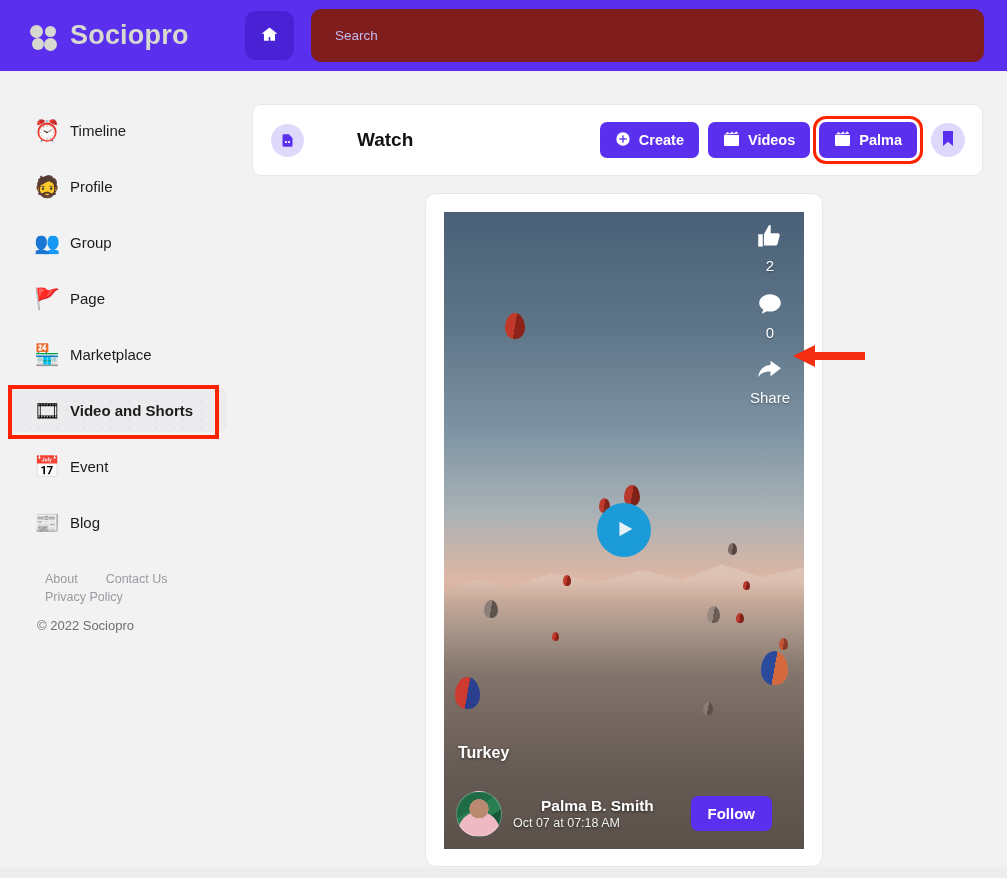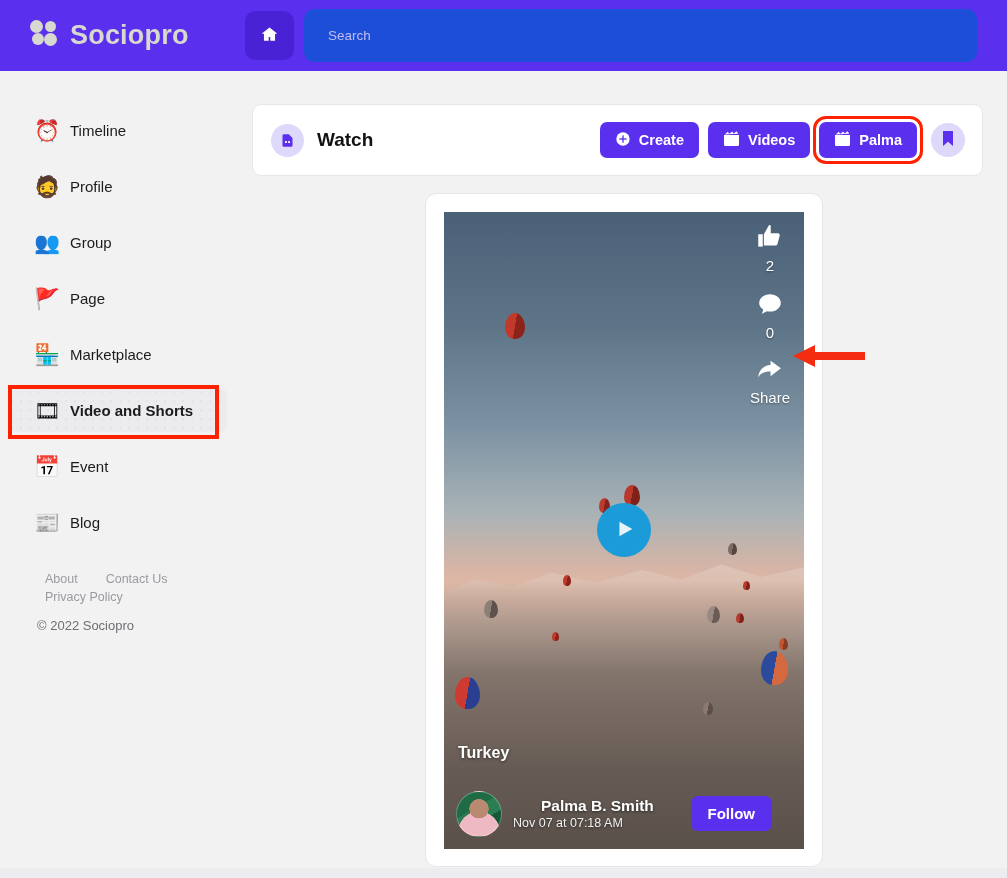--- a/index.html
+++ b/index.html
@@ -11,43 +11,43 @@
   }
 
   
   .navbar {
     position: absolute; left: 0; top: 0;
     width: 1007px; height: 71px;
     background: #5b2fee;
     display: flex; align-items: center;
   }
   .brand {
-    display: flex; align-items: flex-start; gap: 10px;
+    display: flex; align-items: flex-end; gap: 10px;
     margin-left: 30px; width: 215px;
   }
   .brand-logo { position: relative; width: 30px; height: 26px; }
   .brand-logo i {
     position: absolute; background: #d7d8cf; border-radius: 50%; display: block;
   }
   .bl1 { width: 13px; height: 13px; left: 0;  top: 0; }
   .bl2 { width: 11px; height: 11px; left: 15px; top: 1px; }
   .bl3 { width: 12px; height: 12px; left: 2px;  top: 13px; }
   .bl4 { width: 13px; height: 13px; left: 14px; top: 13px; }
   .brand-name {
     color: #d7d8cf; font-size: 27px; font-weight: bold; letter-spacing: .2px;
   }
   .home-btn {
     width: 49px; height: 49px; border-radius: 10px;
     background: #4a22d6; border: none; cursor: pointer;
     display: flex; align-items: center; justify-content: center;
     margin-left: 0px;
   }
   .search-box {
-    margin-left: 10px; width: 673px; height: 53px;
-    background: #1d4ed8; border-radius: 10px; border: none;
+    margin-left: 17px; width: 673px; height: 53px;
+    background: #7f1d1d; border-radius: 10px; border: none;
     color: #c3bbf0; font-size: 13.5px; padding: 0 24px;
     font-family: "Liberation Sans", sans-serif;
   }
   .search-box::placeholder { color: #c3bbf0; }
 
   
   .sidebar {
     position: absolute; left: 0; top: 71px;
     width: 235px; height: 807px;
     background: #f2f2f3;
@@ -82,21 +82,21 @@
     margin: 14px 0 16px 37px; color: #6e6e73; font-size: 13px;
   }
 
   
   .main { position: absolute; left: 235px; top: 71px; width: 772px; height: 807px; }
 
   .watch-header {
     position: absolute; left: 17px; top: 33px;
     width: 731px; height: 72px;
     background: #ffffff; border: 1px solid #e7e7ea; border-radius: 9px;
-    display: flex; align-items: center;
+    display: flex; align-items: center; gap: 40px;
   }
   .watch-ico {
     width: 33px; height: 33px; border-radius: 50%;
     background: #ded8fb; margin-left: 18px;
     display: flex; align-items: center; justify-content: center;
   }
   .watch-title { margin-left: 13px; font-size: 19px; font-weight: bold; color: #121214; }
   .hdr-actions { margin-left: auto; margin-right: 17px; display: flex; align-items: center; gap: 9px; }
   .pill {
     height: 36px; border: none; border-radius: 7px; background: #5b2fee;
@@ -392,21 +392,21 @@
           </svg>
         </span>
       </button>
 
       <div class="place-label">Turkey</div>
 
       <div class="uploader-row">
         <div class="avatar"></div>
         <div class="uploader-meta">
           <span class="uploader-name">Palma B. Smith</span>
-          <span class="uploader-date">Nov 07 at 07:18 AM</span>
+          <span class="uploader-date">Oct 07 at 07:18 AM</span>
         </div>
         <button class="follow-btn">Follow</button>
       </div>
     </div>
   </div>
 </div>
 
 <div class="red-box" style="left:8px; top:385px; width:211px; height:54px;"></div>
 
 <div class="red-arrow" style="left:793px; top:344px; width:72px; height:24px;">

